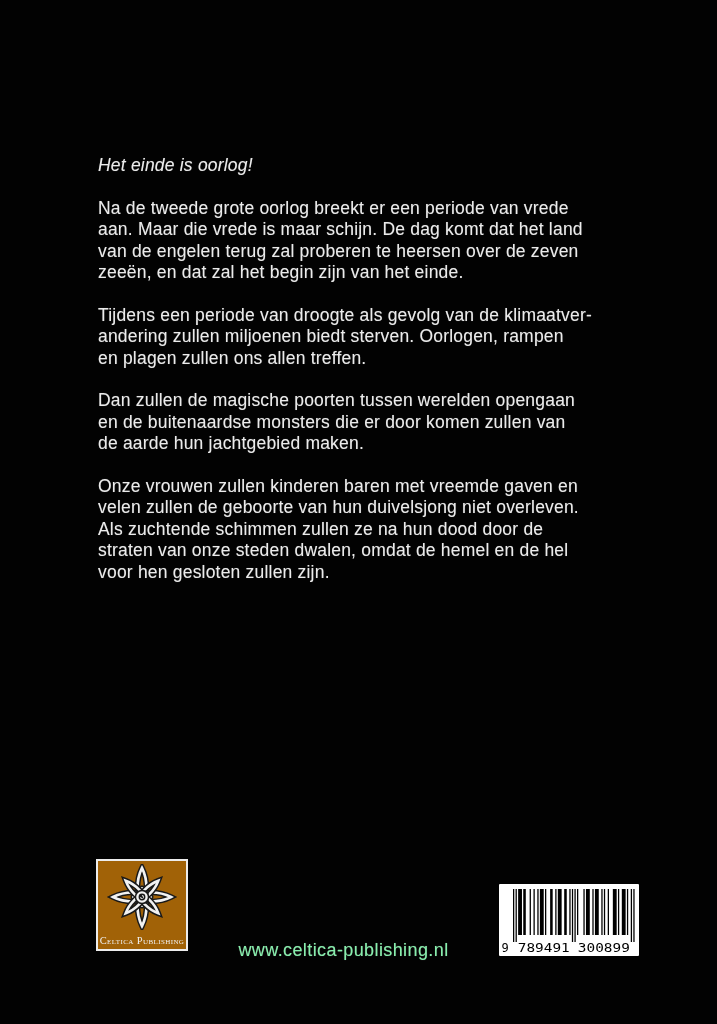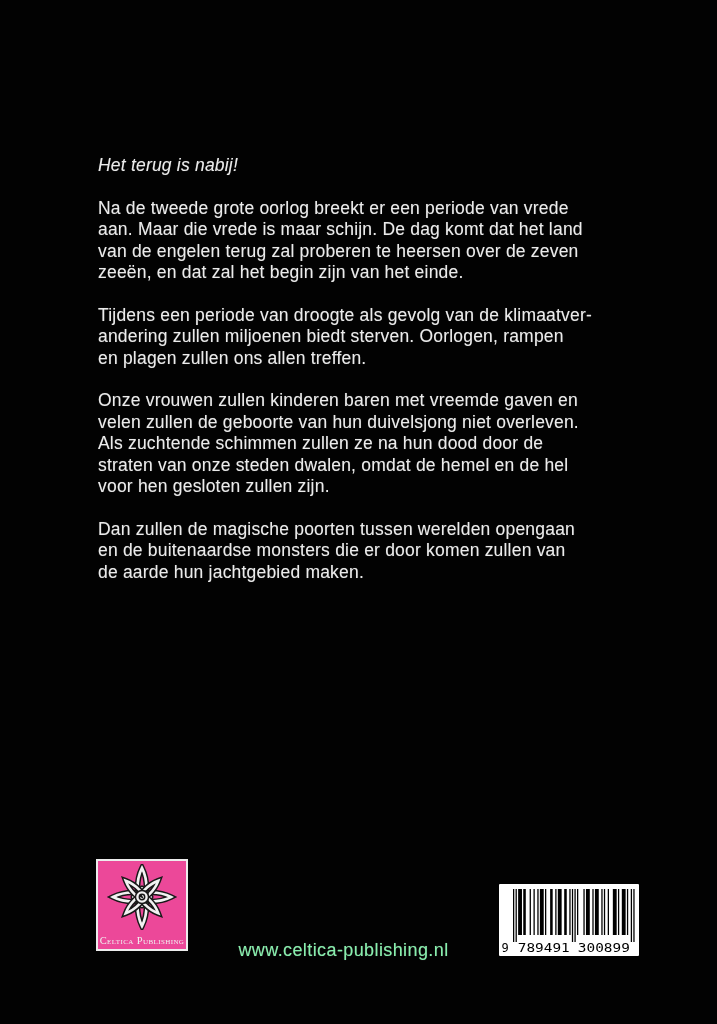--- a/index.html
+++ b/index.html
@@ -14,21 +14,21 @@
     letter-spacing:0.2px;
     text-shadow:0 0 1px rgba(235,235,235,0.35);
   }
   .tagline{margin:0;font-style:italic;}
   .para{margin:21.4px 0 0 0;white-space:pre-line;}
   .author-note{margin-top:42.8px;white-space:pre-line;}
   .italic{font-style:italic;}
 
   .publisher-logo{
     position:absolute;left:96px;top:859px;width:92px;height:92px;
-    box-sizing:border-box;border:2px solid #ededed;background:#ec4899;
+    box-sizing:border-box;border:2px solid #ededed;background:#a16207;
     display:flex;flex-direction:column;align-items:center;
   }
   .knot{margin-top:3px;}
   .logo-label{
     position:absolute;bottom:3px;left:0;right:0;text-align:center;
     color:#f0f0f0;font-family:"Liberation Serif",serif;
     font-variant:small-caps;font-size:10.5px;letter-spacing:0.4px;
     white-space:nowrap;
   }
   .website{
@@ -41,36 +41,36 @@
     background:#ffffff;border-radius:1px;
   }
   .barcode-box svg{display:block;}
 </style>
 </head>
 <body>
 
 <div class="page">
 
   <div class="text-block">
-    <p class="tagline">Het terug is nabij!</p>
+    <p class="tagline">Het einde is oorlog!</p>
     <p class="para">Na de tweede grote oorlog breekt er een periode van vrede
 aan. Maar die vrede is maar schijn. De dag komt dat het land
 van de engelen terug zal proberen te heersen over de zeven
 zeeën, en dat zal het begin zijn van het einde.</p>
     <p class="para">Tijdens een periode van droogte als gevolg van de klimaatver-
 andering zullen miljoenen biedt sterven. Oorlogen, rampen
 en plagen zullen ons allen treffen.</p>
+    <p class="para">Dan zullen de magische poorten tussen werelden opengaan
+en de buitenaardse monsters die er door komen zullen van
+de aarde hun jachtgebied maken.</p>
     <p class="para">Onze vrouwen zullen kinderen baren met vreemde gaven en
 velen zullen de geboorte van hun duivelsjong niet overleven.
 Als zuchtende schimmen zullen ze na hun dood door de
 straten van onze steden dwalen, omdat de hemel en de hel
 voor hen gesloten zullen zijn.</p>
-    <p class="para">Dan zullen de magische poorten tussen werelden opengaan
-en de buitenaardse monsters die er door komen zullen van
-de aarde hun jachtgebied maken.</p>
   </div>
 
   <div class="publisher-logo">
     <svg class="knot" width="76" height="66" viewBox="0 0 100 100" aria-hidden="true">
       <g fill="none" stroke-linecap="round">
 
         <g>
           <path d="M50 63 C42 52 40 26 50 6 C60 26 58 52 50 63" stroke="#191919" stroke-width="8.5"></path>
           <path d="M50 63 C42 52 40 26 50 6 C60 26 58 52 50 63" stroke="#f2f2f2" stroke-width="4"></path>
           <path d="M50 63 C42 52 40 26 50 6 C60 26 58 52 50 63" transform="rotate(90 50 50)" stroke="#191919" stroke-width="8.5"></path>

